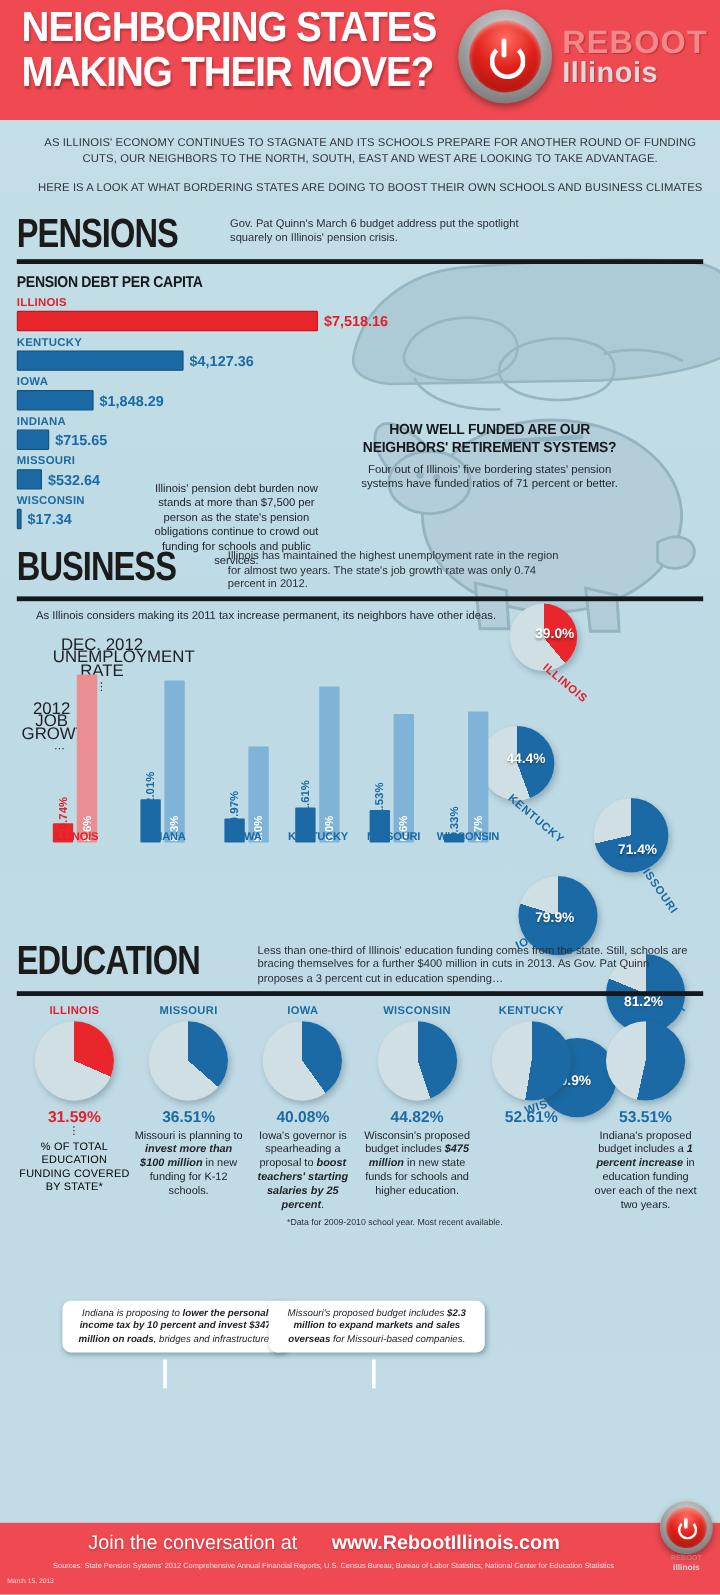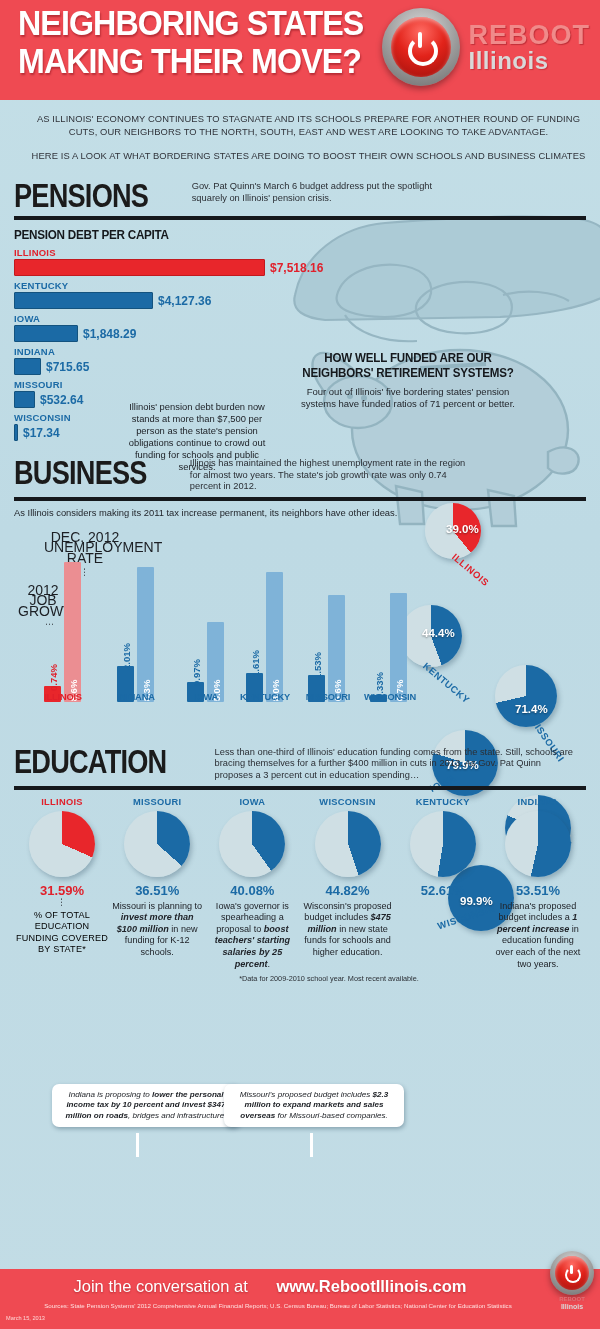--- a/index.html
+++ b/index.html
@@ -84,21 +84,21 @@
 
   
   .pie{border-radius:50%;box-shadow:2px 3px 5px rgba(40,70,90,.3);position:relative;}
   .pie-lbl{position:absolute;font-size:9.5px;font-weight:bold;letter-spacing:.6px;
      white-space:nowrap;}
   .pie-val{position:absolute;color:#fff;font-size:11.5px;font-weight:bold;
      text-shadow:0 1px 2px rgba(0,0,0,.4);white-space:nowrap;}
 
   
   #business{margin-top:14px;}
-  .bizintro{font-size:9.4px;line-height:12px;color:#22262c;margin:6px 0 0 0;}
+  .bizintro{font-size:9.4px;line-height:12px;color:#22262c;margin:6px 0 0 16px;}
 
   .callout{position:absolute;background:#fff;border-radius:7px;
      box-shadow:1px 2px 4px rgba(30,60,80,.35);padding:6px 8px;text-align:center;
      font-style:italic;font-size:8.1px;line-height:10.4px;color:#1c1f24;z-index:6;}
   .callout b{font-weight:bold;}
   .tail{position:absolute;background:#fff;width:3px;z-index:5;}
 
   .chart{position:relative;height:195px;margin-top:4px;}
   .grp{position:absolute;bottom:16px;display:flex;align-items:flex-end;gap:3px;}
   .vbar{width:17px;position:relative;border-radius:1px;}
@@ -381,21 +381,21 @@
           </div>
         <div class="vbar" style="height:109px;background:#7fb3d8;">
           <span style="color:#fff;bottom:6px;">6.7%</span>
           </div>
         <div class="glabel blue-t" style="left:-11px;width:62px;">WISCONSIN</div>
       </div>
     </div>
 
   </div>
 
-  <div class="sec" id="education" style="margin-top:26px;">
+  <div class="sec" id="education" style="margin-top:66px;">
     <div class="sechead">
       <div class="sectitle">EDUCATION</div>
       <div class="secdesc" style="width:360px;">Less than one-third of Illinois' education funding comes from the state. Still, schools are bracing themselves for a further $400 million in cuts in 2013. As Gov. Pat Quinn proposes a 3 percent cut in education spending…</div>
     </div>
     <div class="rule"></div>
 
     <div class="edu-grid">
 
       <div class="edu-col">
         <div class="edu-state red-t">ILLINOIS</div>

